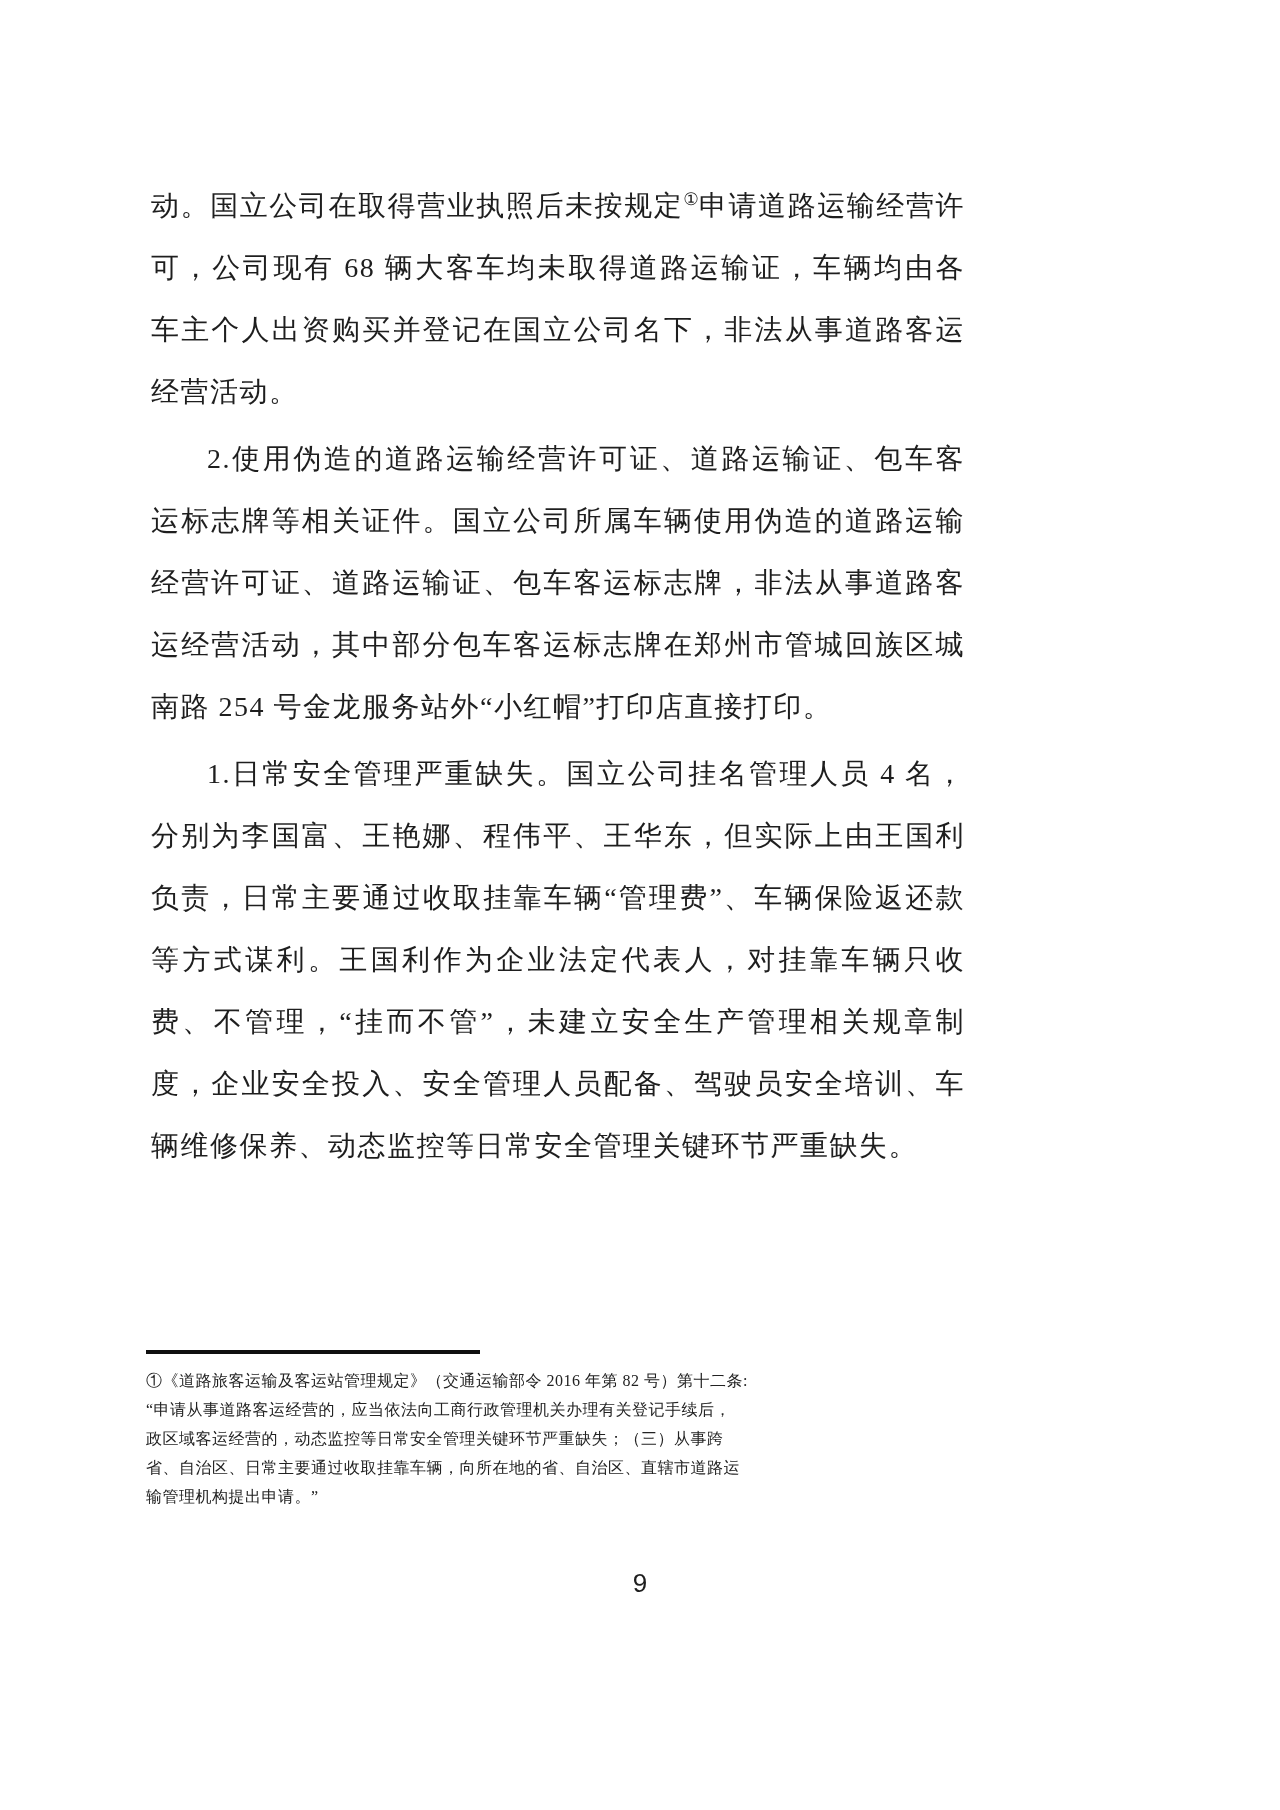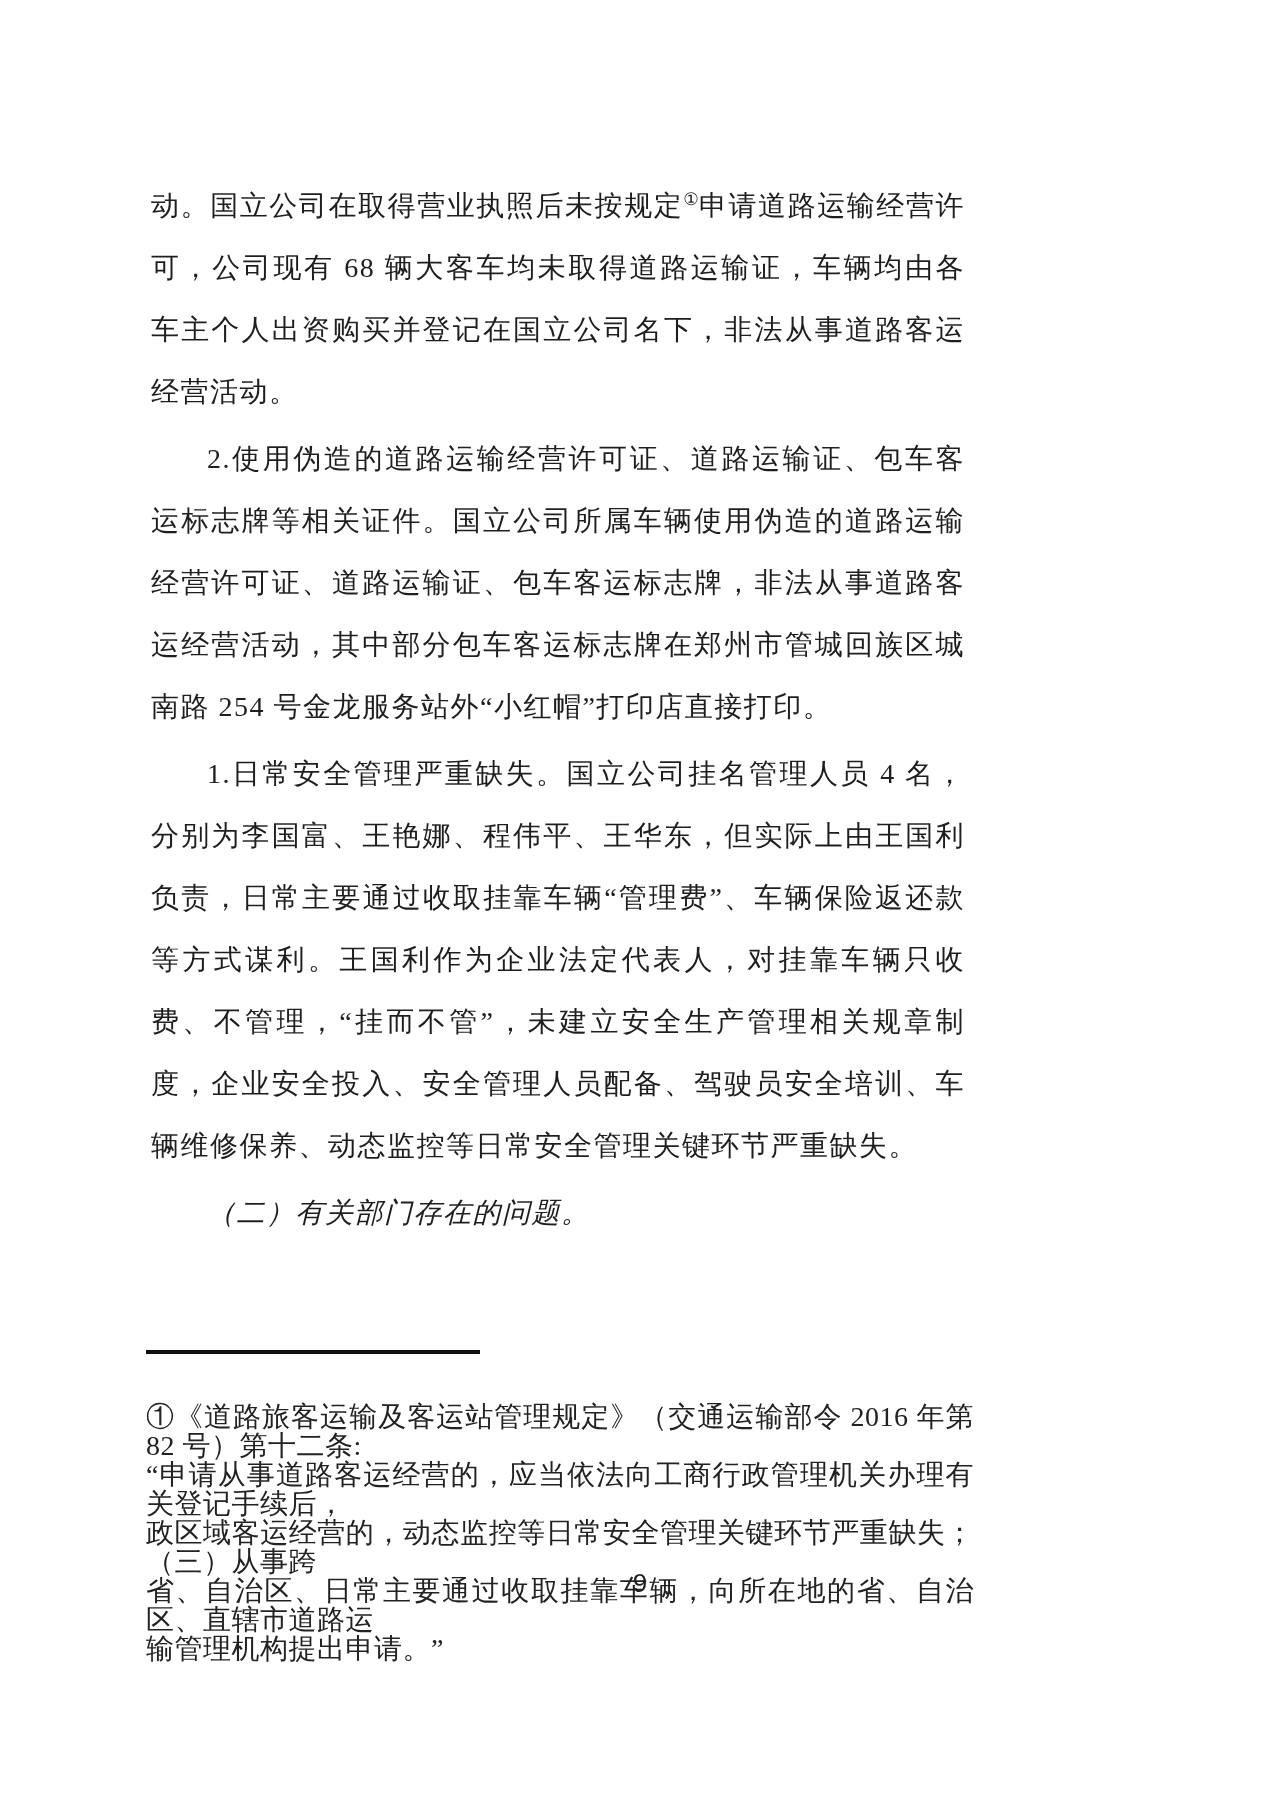--- a/index.html
+++ b/index.html
@@ -46,23 +46,23 @@
     position: absolute;
     left: 146px;
     top: 1350px;
     width: 334px;
     height: 4px;
     background: #101010;
   }
   .footnotes {
     position: absolute;
     left: 146px;
-    top: 1402px;
+    top: 1366px;
     width: 828px;
-    font-size: 28px;
+    font-size: 16px;
     line-height: 29px;
     text-align: justify;
     letter-spacing: 0.5px;
     color: #222222;
   }
   .fn-line { margin: 0; }
   .page-number {
     position: absolute;
     left: 0;
     top: 1568px;
@@ -79,21 +79,20 @@
 <div class="page">
 
   <div class="content">
 
     <p class="para"><span>动。国立公司在取得营业执照后未按规定</span><sup class="fnref">①</sup><span>申请道路运输经营许可，公司现有 68 辆大客车均未取得道路运输证，车辆均由各车主个人出资购买并登记在国立公司名下，非法从事道路客运经营活动。</span></p>
 
     <p class="para indent"><span class="lead">2.使用伪造的道路运输经营许可证、道路运输证、包车客运标志牌等相关证件。</span><span>国立公司所属车辆使用伪造的道路运输经营许可证、道路运输证、包车客运标志牌，非法从事道路客运经营活动，其中部分包车客运标志牌在郑州市管城回族区城南路 254 号金龙服务站外“小红帽”打印店直接打印。</span></p>
 
     <p class="para indent"><span class="lead">1.日常安全管理严重缺失。</span><span>国立公司挂名管理人员 4 名，分别为李国富、王艳娜、程伟平、王华东，但实际上由王国利负责，日常主要通过收取挂靠车辆“管理费”、车辆保险返还款等方式谋利。王国利作为企业法定代表人，对挂靠车辆只收费、不管理，“挂而不管”，未建立安全生产管理相关规章制度，企业安全投入、安全管理人员配备、驾驶员安全培训、车辆维修保养、动态监控等日常安全管理关键环节严重缺失。</span></p>
 
-    <p class="para indent kai">（二）有关部门存在的问题。</p>
 
   </div>
 
   <div class="fn-rule"></div>
 
   <div class="footnotes">
     <div class="fn-line">①《道路旅客运输及客运站管理规定》（交通运输部令 2016 年第 82 号）第十二条:</div>
     <div class="fn-line">“申请从事道路客运经营的，应当依法向工商行政管理机关办理有关登记手续后，</div>
     <div class="fn-line">政区域客运经营的，动态监控等日常安全管理关键环节严重缺失；（三）从事跨</div>
     <div class="fn-line">省、自治区、日常主要通过收取挂靠车辆，向所在地的省、自治区、直辖市道路运</div>

